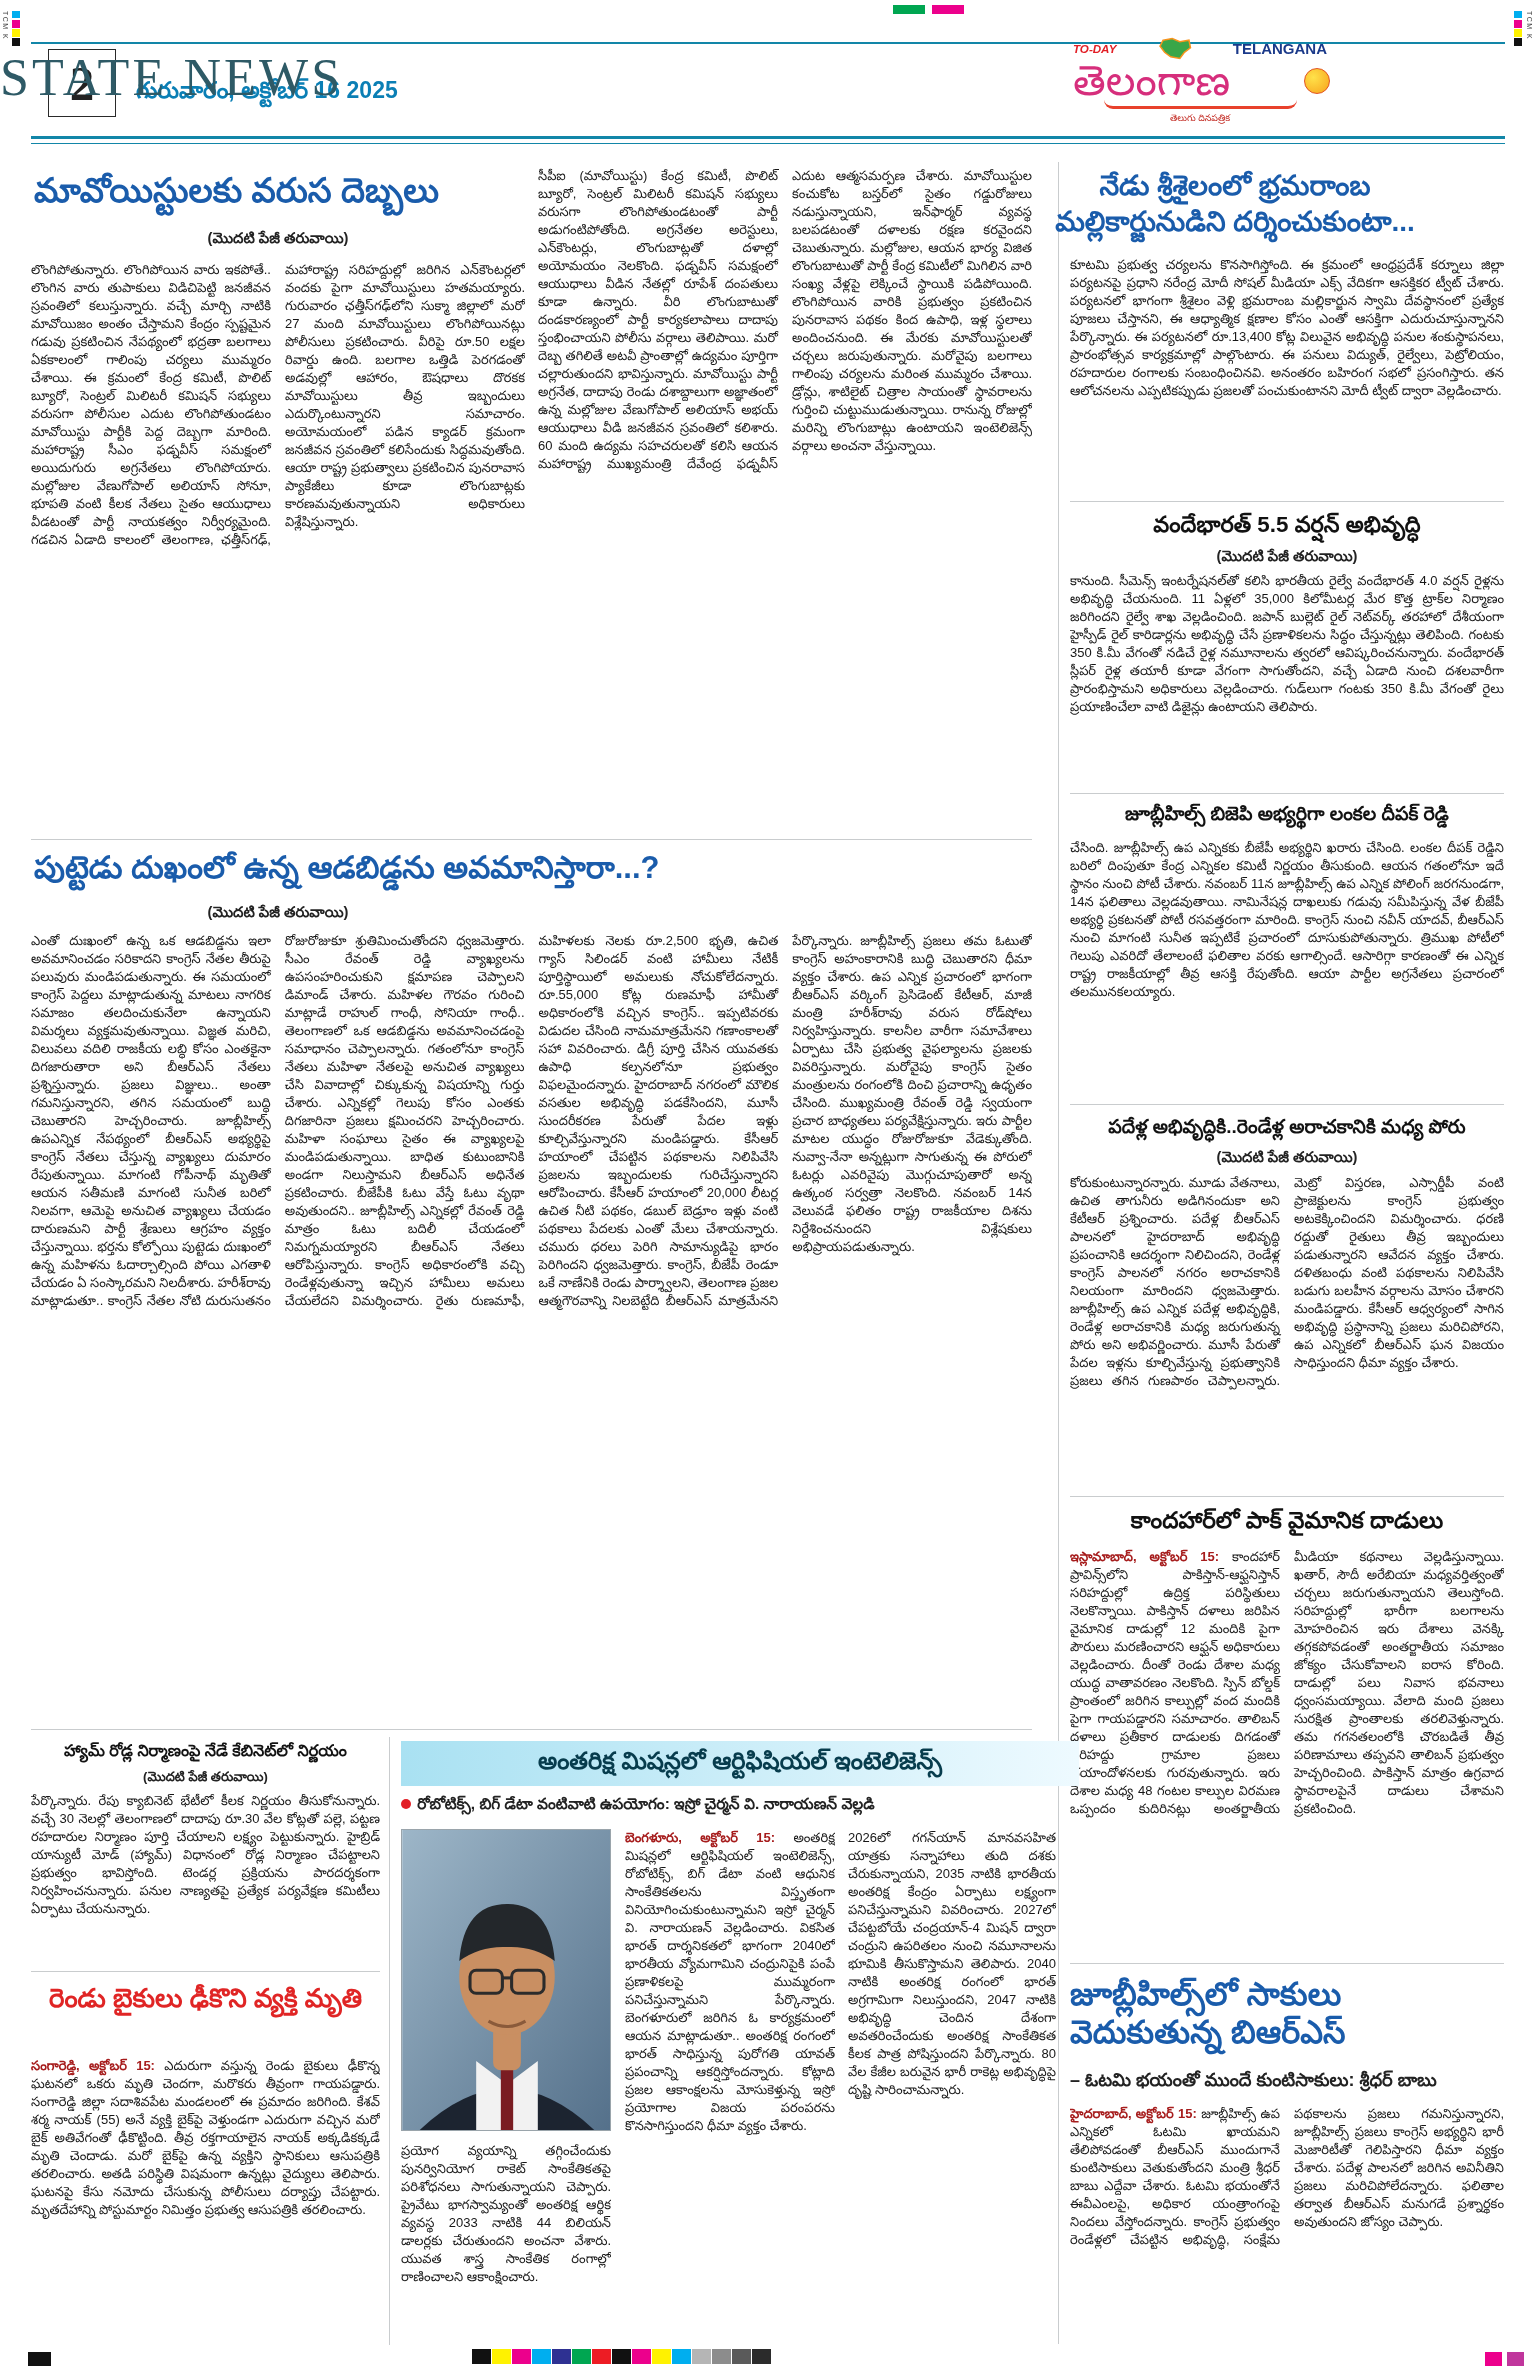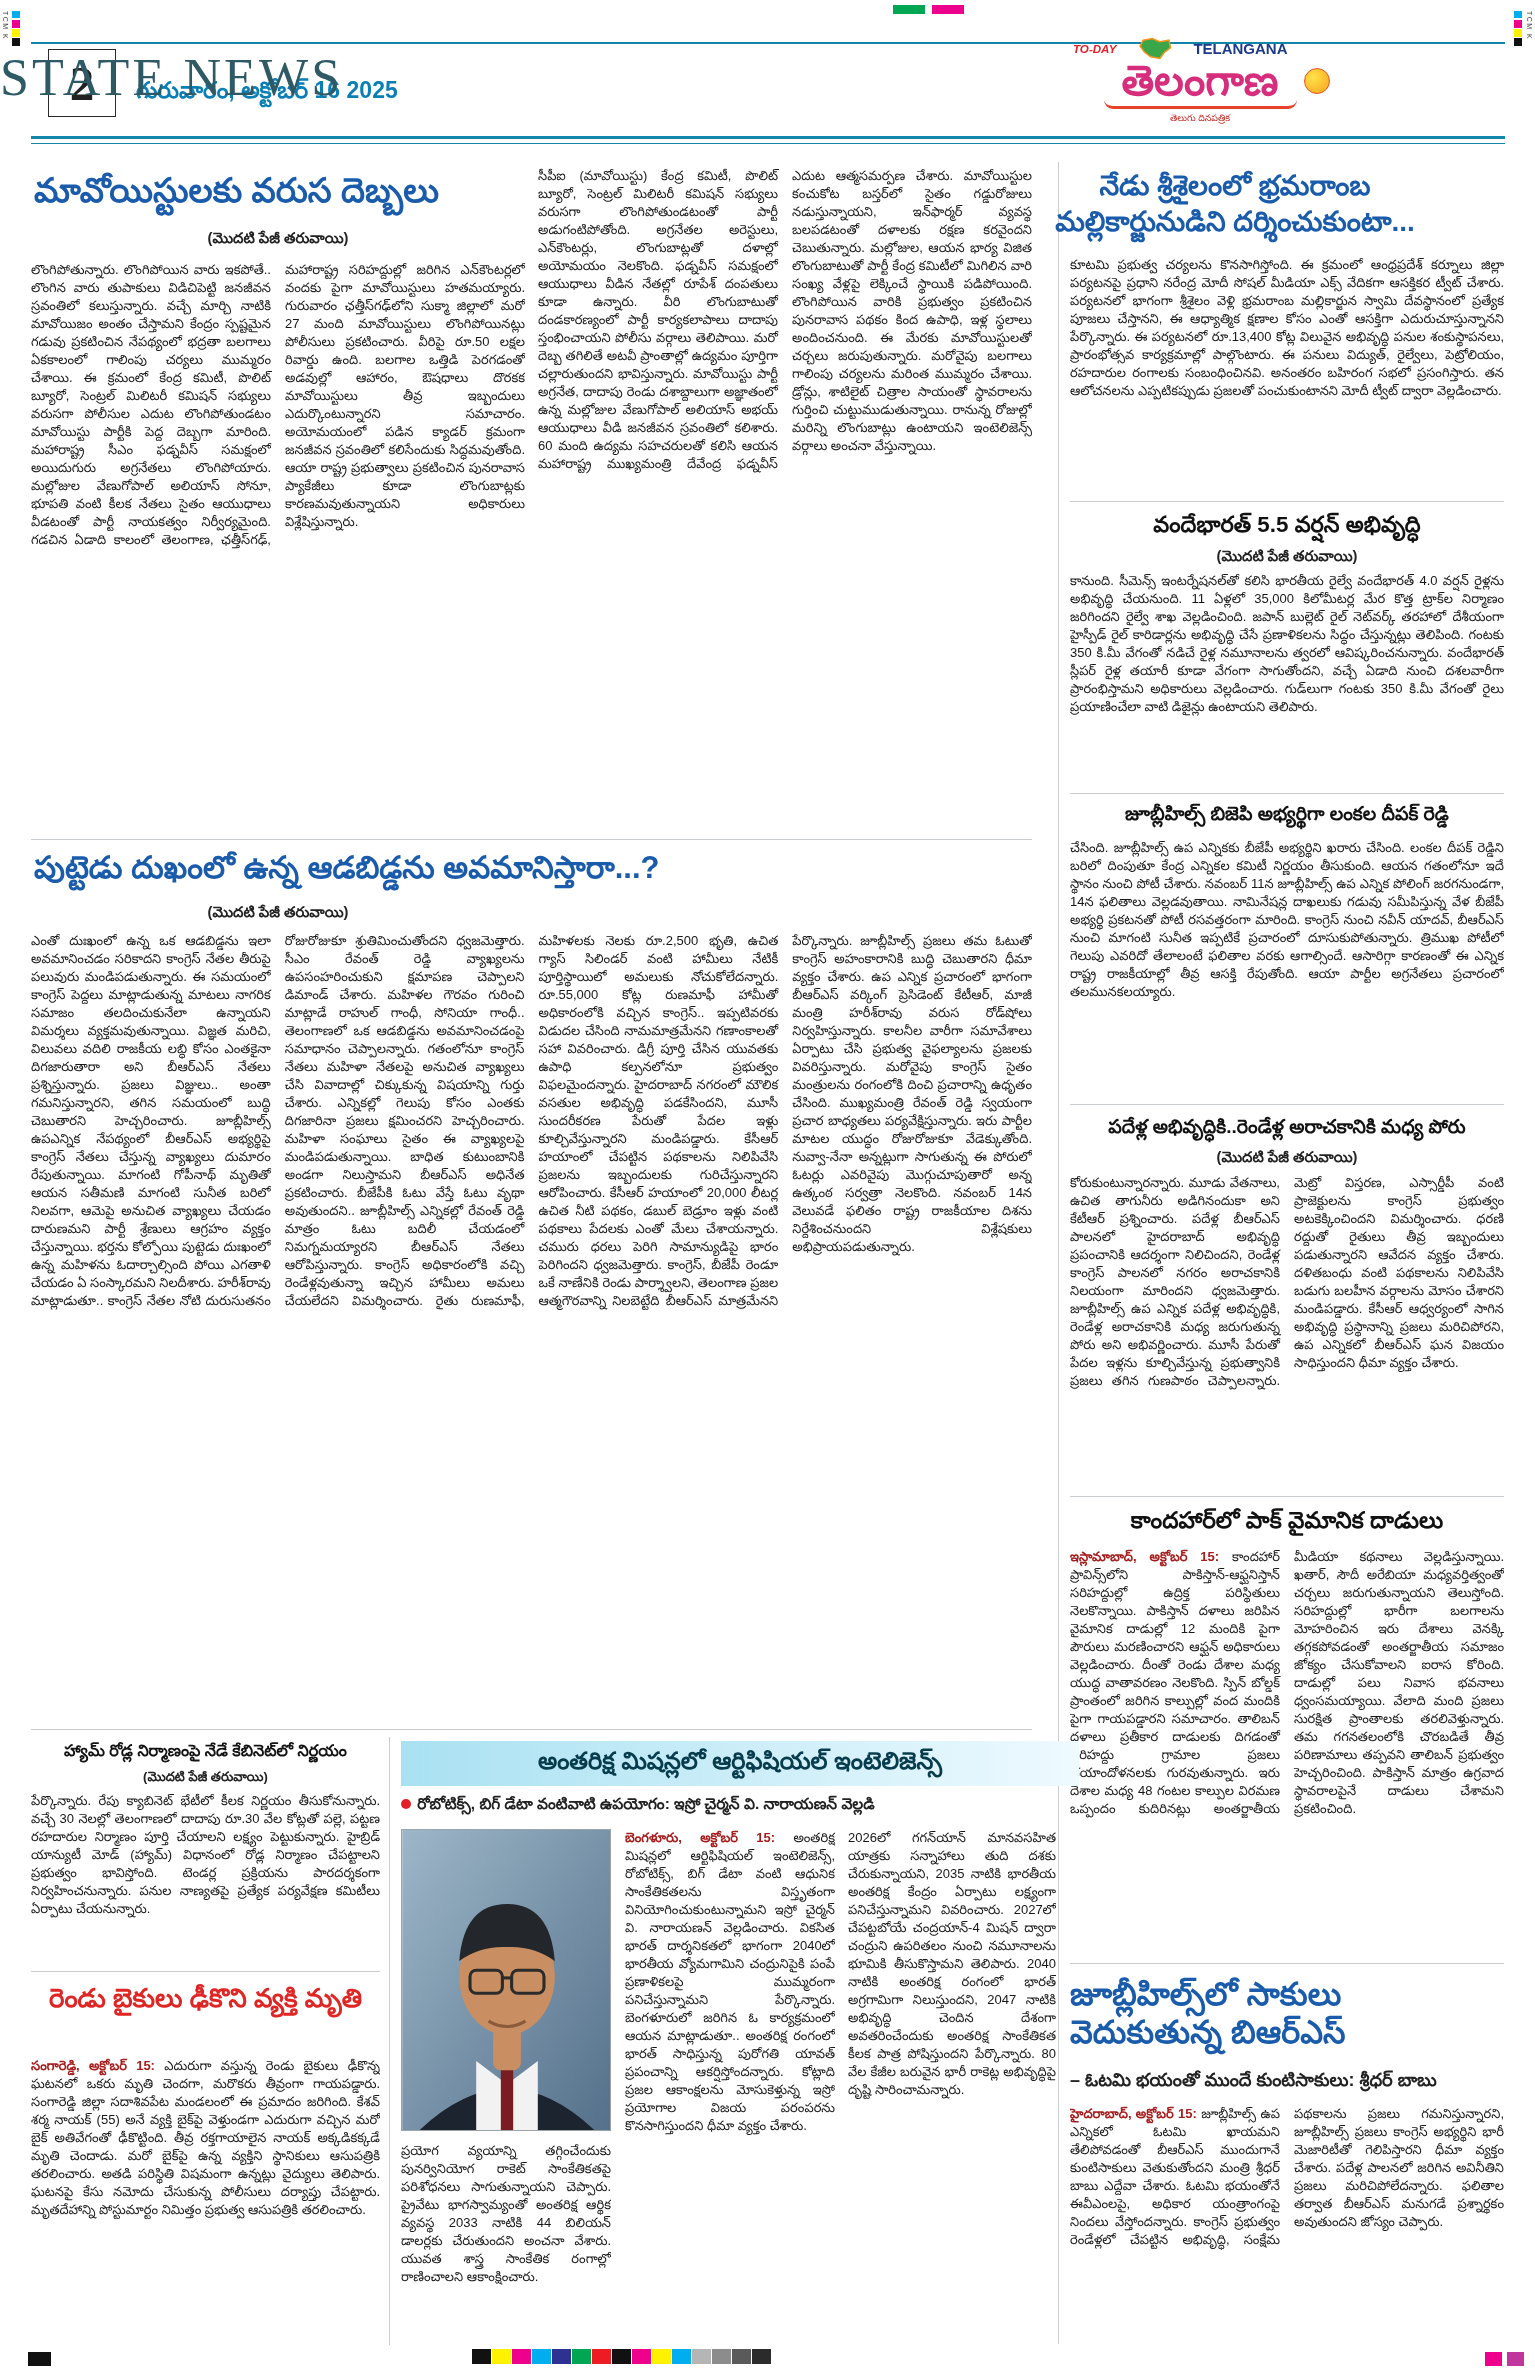--- a/index.html
+++ b/index.html
@@ -20,24 +20,24 @@
   .teal-rule{position:absolute;background:#1286a8}
   
   .pagenum-box{position:absolute;left:48px;top:49px;width:68px;height:68px;border:1.5px solid #2a2a2a;
                display:flex;align-items:center;justify-content:center;
                font-family:"Liberation Serif","DejaVu Serif",serif;font-size:49px;font-weight:bold;color:#222}
   .page-date{position:absolute;left:136px;top:77px;font-size:23px;font-weight:bold;color:#0b7fb5}
   .section-title{position:absolute;left:0;right:0;top:48px;text-align:left;
                  font-family:"Liberation Serif","DejaVu Serif",serif;font-size:52px;color:#2e5a66;letter-spacing:3.1px}
   
   .logo{position:absolute;left:1073px;top:37px;width:254px;height:99px}
-  .logo-top{display:flex;align-items:center;justify-content:flex-start;gap:21px;height:23px}
+  .logo-top{display:flex;align-items:center;justify-content:space-between;gap:21px;height:23px}
   .logo-today{color:#e21f26;font-weight:bold;font-style:italic;font-size:11.6px}
   .logo-state{color:#1b3a8a;font-weight:bold;font-size:15px}
-  .logo-main{font-size:42px;font-weight:bold;color:#d62e7c;text-align:center;line-height:1.02}
+  .logo-main{font-size:42px;font-weight:normal;color:#d62e7c;line-height:1.02}
   .logo-swoosh{width:193px;height:9.3px;border-bottom:3.9px solid #e8412c;border-radius:0 0 96px 96px;margin:-3.1px auto 0}
   .logo-tagline{font-size:9.3px;color:#c2271f;text-align:center;margin-top:3.9px}
   .logo-badge{position:absolute;right:-3.1px;top:31px;width:26px;height:26px;border-radius:50%;
               background:radial-gradient(circle at 35% 35%,#ffe24a,#f7a21b);border:1.5px solid #e2531f}
   
   .regtext{position:absolute;writing-mode:vertical-rl;font-size:7px;color:#444;letter-spacing:1.5px}
   .cornerbar{position:absolute;display:flex;flex-direction:column;gap:1.5px}
   .cornerbar .csq{width:7.7px;height:7.7px;display:block}
   .topmark{position:absolute;width:32px;height:9.3px}
   .bottombar{position:absolute;left:472px;top:2349px;display:flex;gap:1.5px}

